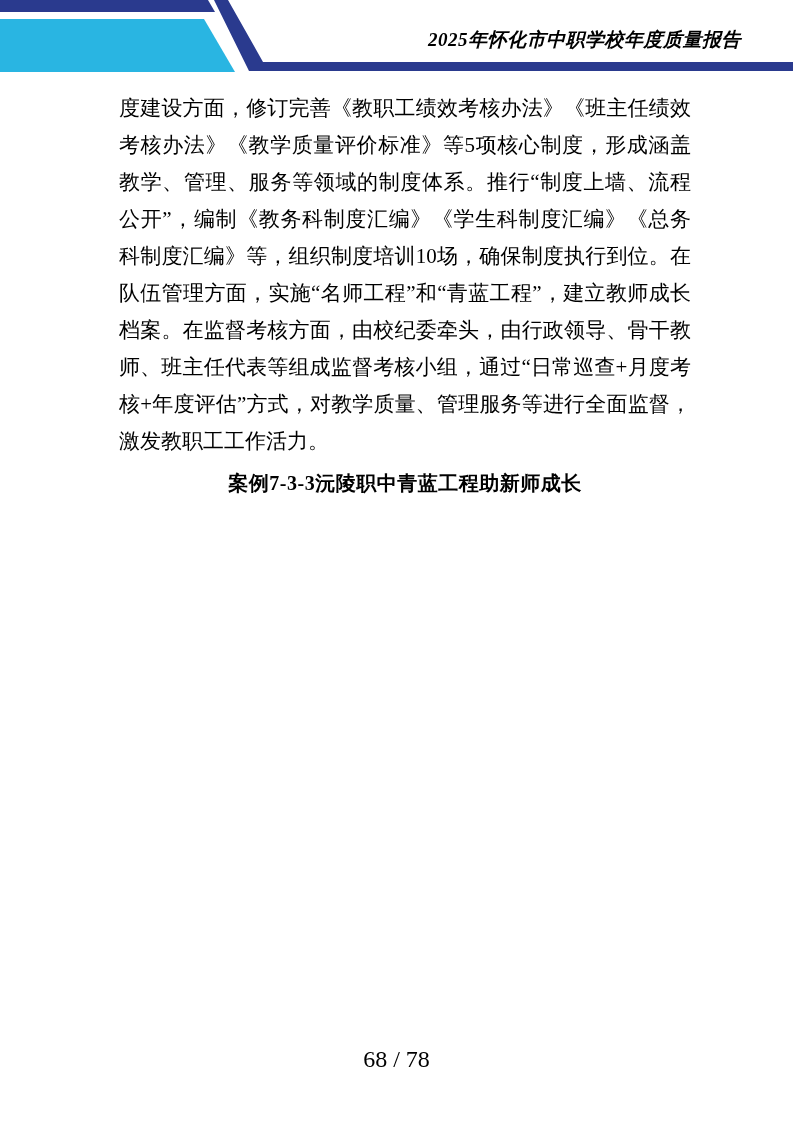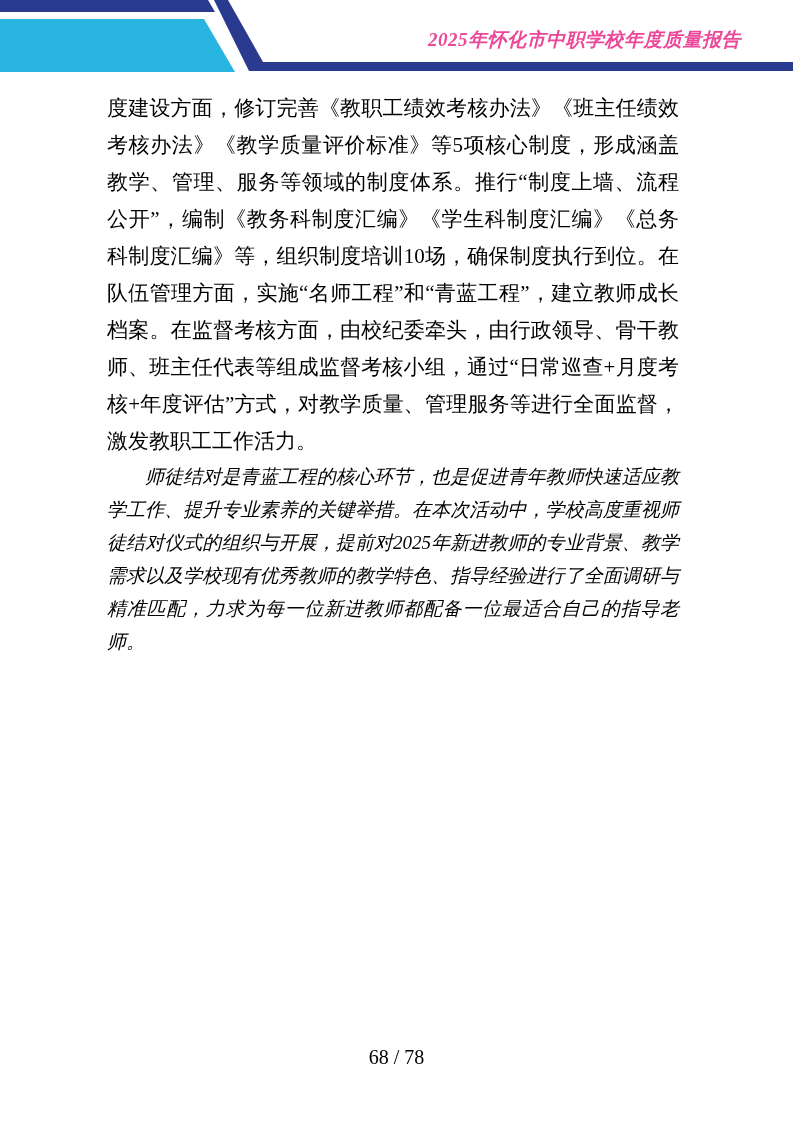--- a/index.html
+++ b/index.html
@@ -23,28 +23,28 @@
     height: 80px;
   }
   .report-title {
     position: absolute;
     top: 27px;
     right: 52px;
     font-size: 19px;
     font-weight: bold;
     font-style: italic;
     letter-spacing: 0.5px;
-    color: #ec4899;
+    color: #000000;
     white-space: nowrap;
     font-family: "Liberation Serif", "DejaVu Serif", serif;
   }
   .content {
     position: absolute;
     top: 90px;
-    left: 107px;
+    left: 119px;
     width: 572px;
   }
   .para-serif {
     margin: 0;
     font-size: 21px;
     line-height: 37px;
     text-align: justify;
     text-justify: inter-ideograph;
   }
   .case-heading {
@@ -62,35 +62,35 @@
     text-justify: inter-ideograph;
     text-indent: 2em;
     font-style: italic;
   }
   .page-footer {
     position: absolute;
     top: 1046px;
     left: 0;
     width: 100%;
     text-align: center;
-    font-size: 20px;
+    font-size: 24px;
     color: #000000;
   }
 </style>
 </head>
 <body>
 
 <svg class="header-decor" viewBox="0 0 793 80" xmlns="http://www.w3.org/2000/svg" aria-hidden="true">
   <polygon points="0,0 208,0 215,12 0,12" fill="#2a3a8e"></polygon>
   <polygon points="214,0 228,0 263,62 793,62 793,71 249,71" fill="#2a3a8e"></polygon>
   <polygon points="0,19 204,19 235,72 0,72" fill="#29b5e2"></polygon>
 </svg>
 
 <div class="report-title">2025年怀化市中职学校年度质量报告</div>
 
 <div class="content">
   <p class="para-serif">度建设方面，修订完善《教职工绩效考核办法》《班主任绩效考核办法》《教学质量评价标准》等5项核心制度，形成涵盖教学、管理、服务等领域的制度体系。推行“制度上墙、流程公开”，编制《教务科制度汇编》《学生科制度汇编》《总务科制度汇编》等，组织制度培训10场，确保制度执行到位。在队伍管理方面，实施“名师工程”和“青蓝工程”，建立教师成长档案。在监督考核方面，由校纪委牵头，由行政领导、骨干教师、班主任代表等组成监督考核小组，通过“日常巡查+月度考核+年度评估”方式，对教学质量、管理服务等进行全面监督，激发教职工工作活力。</p>
 
+  <h3 class="case-heading">案例7-3-3沅陵职中青蓝工程助新师成长</h3>
 
-  <p class="para-kai">师徒结对是青蓝工程的核心环节，也是促进青年教师快速适应教学工作、提升专业素养的关键举措。在本次活动中，学校高度重视师徒结对仪式的组织与开展，提前对2025年新进教师的专业背景、教学需求以及学校现有优秀教师的教学特色、指导经验进行了全面调研与精准匹配，力求为每一位新进教师都配备一位最适合自己的指导老师。</p>
 </div>
 
 <div class="page-footer">68 / 78</div>
 
 </body></html>

